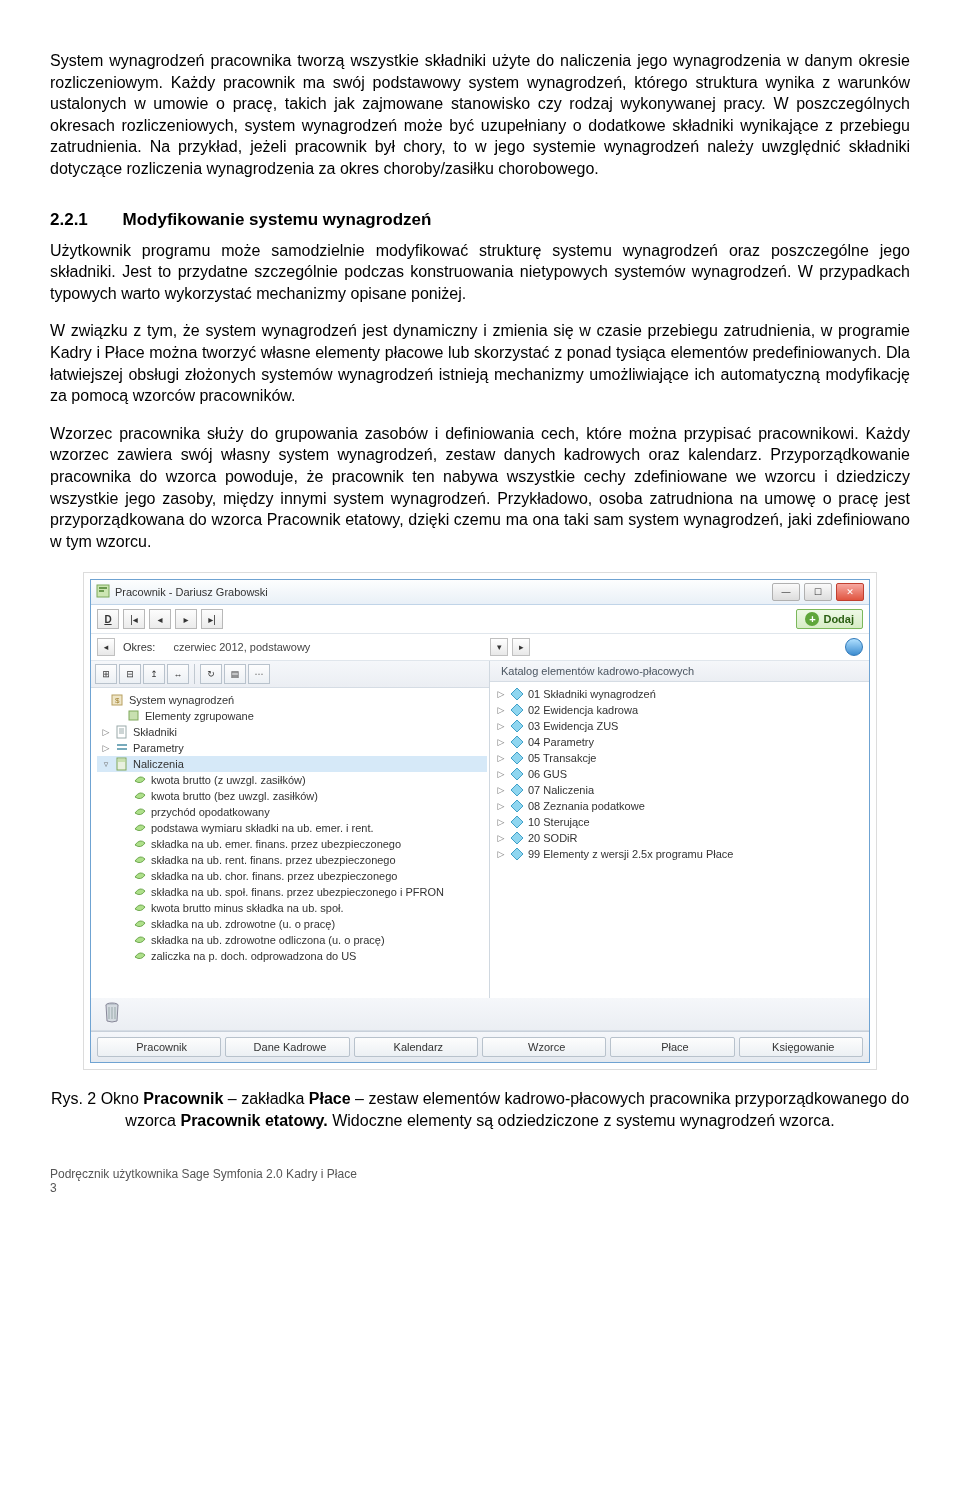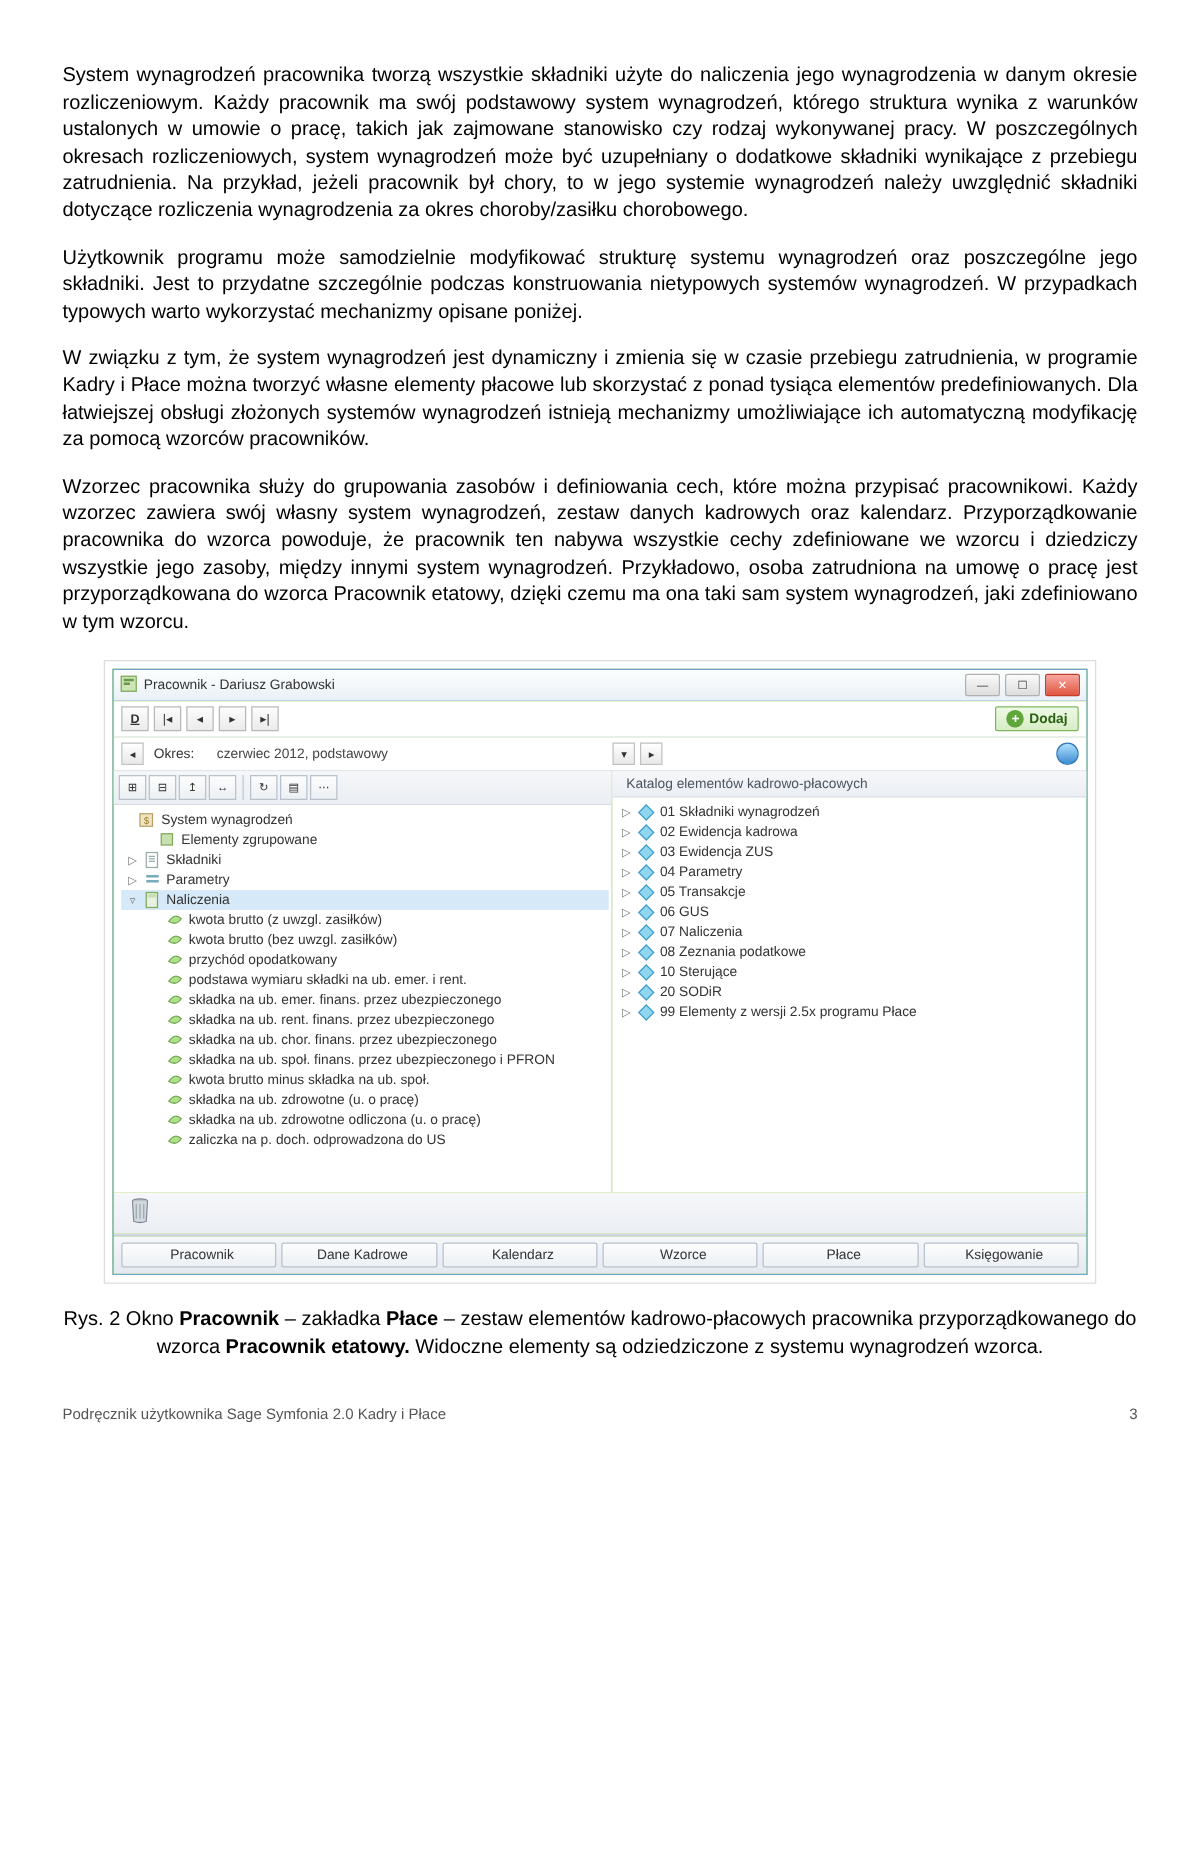--- a/index.html
+++ b/index.html
@@ -2,23 +2,23 @@
 <html><head>
 <meta charset="utf-8">
 <style>
   body { margin:0; font-family:Arial,Helvetica,sans-serif; background:#fff; color:#000; width:960px; }
   .page { padding:50px 50px 20px 50px; }
   p { text-align:justify; font-size:16px; line-height:1.35; margin:0 0 16px 0; }
   h3 { font-size:17px; font-weight:bold; margin:30px 0 10px 0; }
   h3 .num { margin-right:30px; }
   .caption { text-align:center; font-size:16px; line-height:1.35; margin:18px 0 6px 0; }
   .caption b { font-weight:bold; }
-  .footer { display:flex; justify-content:space-between; font-size:12px; color:#555; padding:10px 50px 20px 50px; }
+  .footer { display:flex; justify-content:space-between; font-size:12px; color:#555; padding:10px 50px 20px 50px;flex-direction:column; }
   .scr-wrap { padding:6px; border:1px solid #dcdcdc; margin:20px auto 0 auto; width:780px; }
-  .scr { border:1px solid #6fa3d2; background:#84cc16; font-family:'Segoe UI',Tahoma,sans-serif; font-size:11px; color:#333; }
+  .scr { border:1px solid #6fa3d2; background:#7f1d1d; font-family:'Segoe UI',Tahoma,sans-serif; font-size:11px; color:#333; }
   .titlebar { display:flex; align-items:center; justify-content:space-between; padding:3px 5px; background:linear-gradient(#fdfefe,#e9f0f7); border-bottom:1px solid #c0d4e8; }
   .titlebar .left { display:flex; align-items:center; gap:5px; }
   .titlebar svg { width:14px; height:14px; }
   .winbtns { display:flex; gap:4px; }
   .winbtn { width:26px; height:16px; border:1px solid #b0b0b0; border-radius:2px; background:linear-gradient(#fafafa,#ddd); display:flex; align-items:center; justify-content:center; font-size:9px; }
   .winbtn.close { background:linear-gradient(#f7a8a0,#e05540); color:#fff; border-color:#c04030; }
   .row { display:flex; align-items:center; gap:4px; padding:4px 6px; background:#fff; border-bottom:1px solid #e0e6ec; }
   .sqbtn { width:20px; height:18px; border:1px solid #b8b8b8; background:linear-gradient(#fdfdfd,#ebebeb); display:flex; align-items:center; justify-content:center; font-size:10px; cursor:pointer; }
   .flex1 { flex:1; }
   .add-btn { display:flex; align-items:center; gap:4px; border:1px solid #7bb85a; background:linear-gradient(#eef9e6,#d7edc6); padding:2px 8px; border-radius:2px; cursor:pointer; color:#2a5f12; font-weight:bold; }
@@ -46,20 +46,24 @@
   .soft-btn { display:flex; align-items:center; gap:5px; padding:3px 10px; border:1px solid #b8c2cc; background:linear-gradient(#fdfdfd,#ecf0f4); border-radius:2px; cursor:pointer; font-size:11px; }
   .footbar { display:flex; gap:4px; padding:5px 6px; background:linear-gradient(#f5f7fa,#e4e9ef); border-top:1px solid #c8d0da; }
   .footbar .soft-btn { flex:1; justify-content:center; }
 </style>
 </head>
 <body>
 
 <div class="page">
   <p>System wynagrodzeń pracownika tworzą wszystkie składniki użyte do naliczenia jego wynagrodzenia w danym okresie rozliczeniowym. Każdy pracownik ma swój podstawowy system wynagrodzeń, którego struktura wynika z warunków ustalonych w umowie o pracę, takich jak zajmowane stanowisko czy rodzaj wykonywanej pracy. W poszczególnych okresach rozliczeniowych, system wynagrodzeń może być uzupełniany o dodatkowe składniki wynikające z przebiegu zatrudnienia. Na przykład, jeżeli pracownik był chory, to w jego systemie wynagrodzeń należy uwzględnić składniki dotyczące rozliczenia wynagrodzenia za okres choroby/zasiłku chorobowego.</p>
 
+  <h3>
+    <span class="num">2.2.1</span>
+    <span>Modyfikowanie systemu wynagrodzeń</span>
+  </h3>
 
   <p>Użytkownik programu może samodzielnie modyfikować strukturę systemu wynagrodzeń oraz poszczególne jego składniki. Jest to przydatne szczególnie podczas konstruowania nietypowych systemów wynagrodzeń. W przypadkach typowych warto wykorzystać mechanizmy opisane poniżej.</p>
   <p>W związku z tym, że system wynagrodzeń jest dynamiczny i zmienia się w czasie przebiegu zatrudnienia, w programie Kadry i Płace można tworzyć własne elementy płacowe lub skorzystać z ponad tysiąca elementów predefiniowanych. Dla łatwiejszej obsługi złożonych systemów wynagrodzeń istnieją mechanizmy umożliwiające ich automatyczną modyfikację za pomocą wzorców pracowników.</p>
   <p>Wzorzec pracownika służy do grupowania zasobów i definiowania cech, które można przypisać pracownikowi. Każdy wzorzec zawiera swój własny system wynagrodzeń, zestaw danych kadrowych oraz kalendarz. Przyporządkowanie pracownika do wzorca powoduje, że pracownik ten nabywa wszystkie cechy zdefiniowane we wzorcu i dziedziczy wszystkie jego zasoby, między innymi system wynagrodzeń. Przykładowo, osoba zatrudniona na umowę o pracę jest przyporządkowana do wzorca Pracownik etatowy, dzięki czemu ma ona taki sam system wynagrodzeń, jaki zdefiniowano w tym wzorcu.</p>
 
   <div class="scr-wrap">
     <div class="scr">
 
       <div class="titlebar">
         <div class="left">

